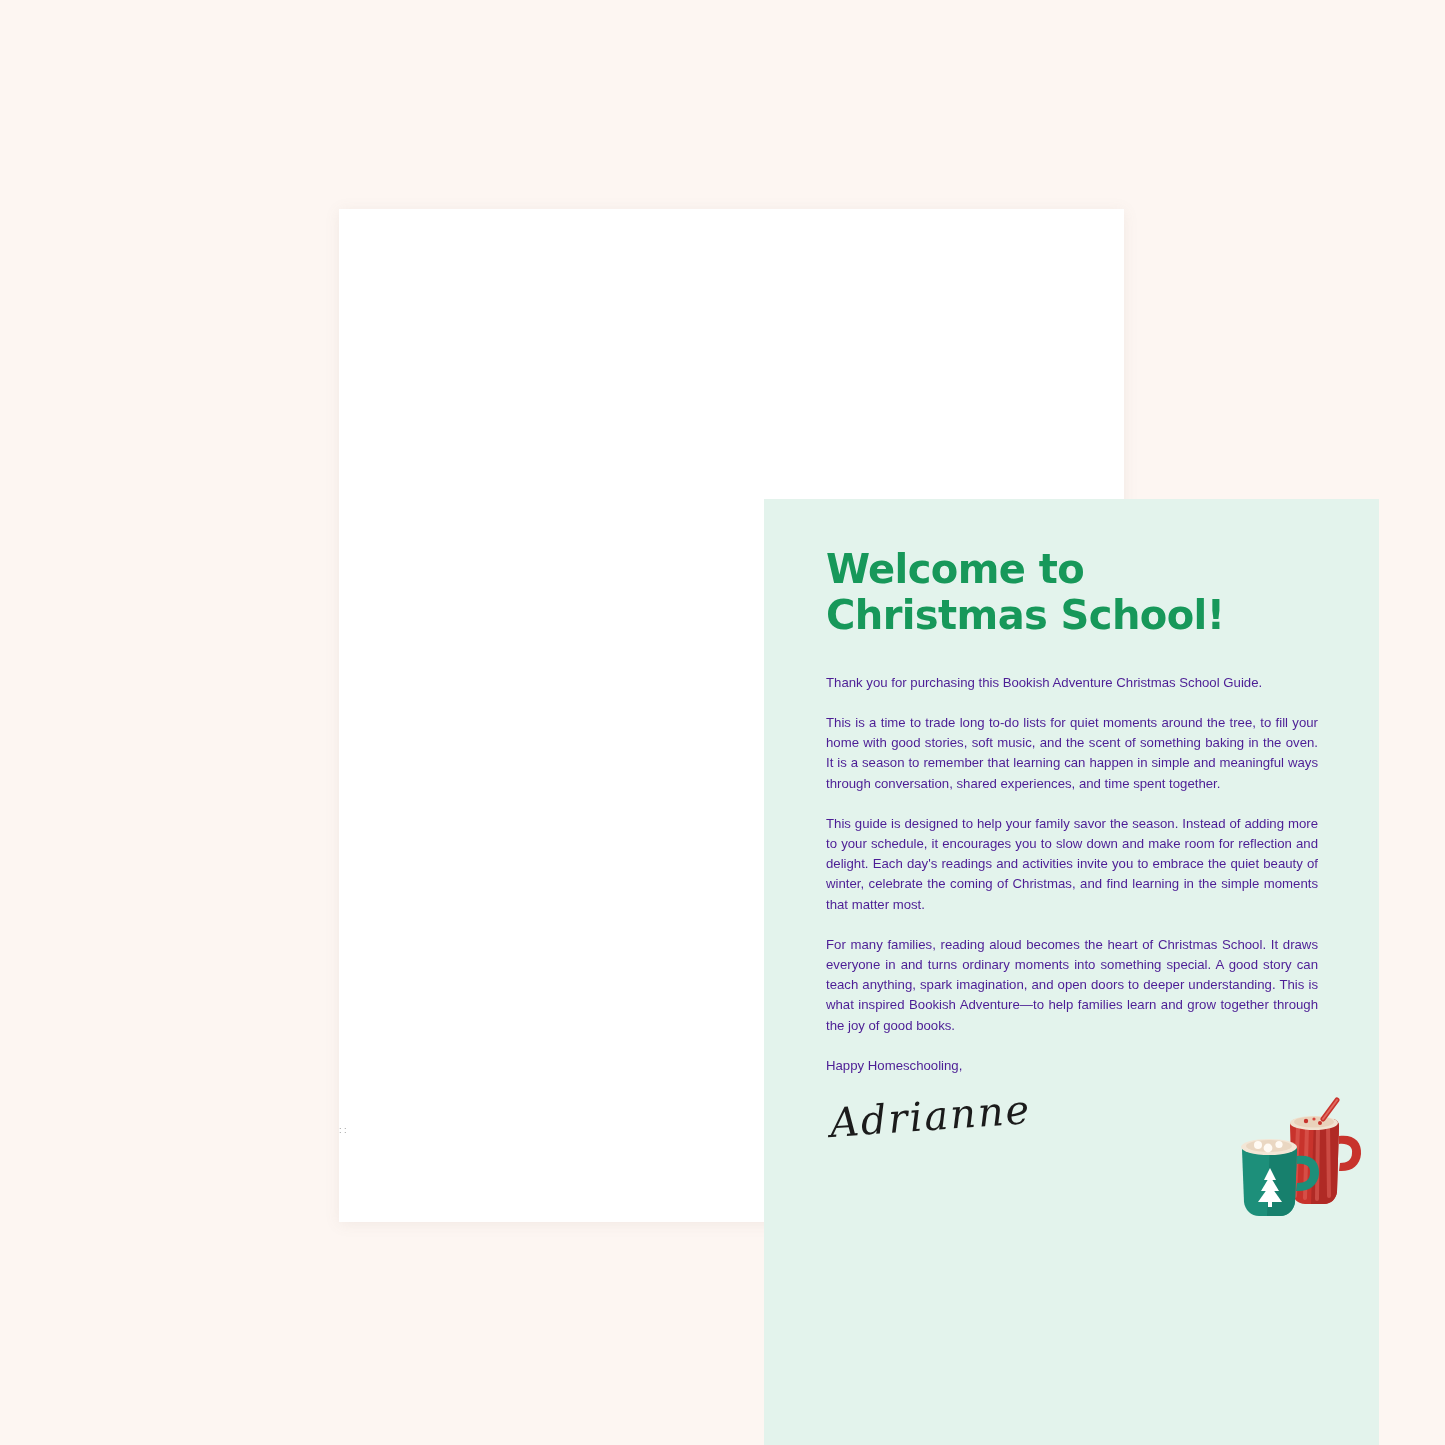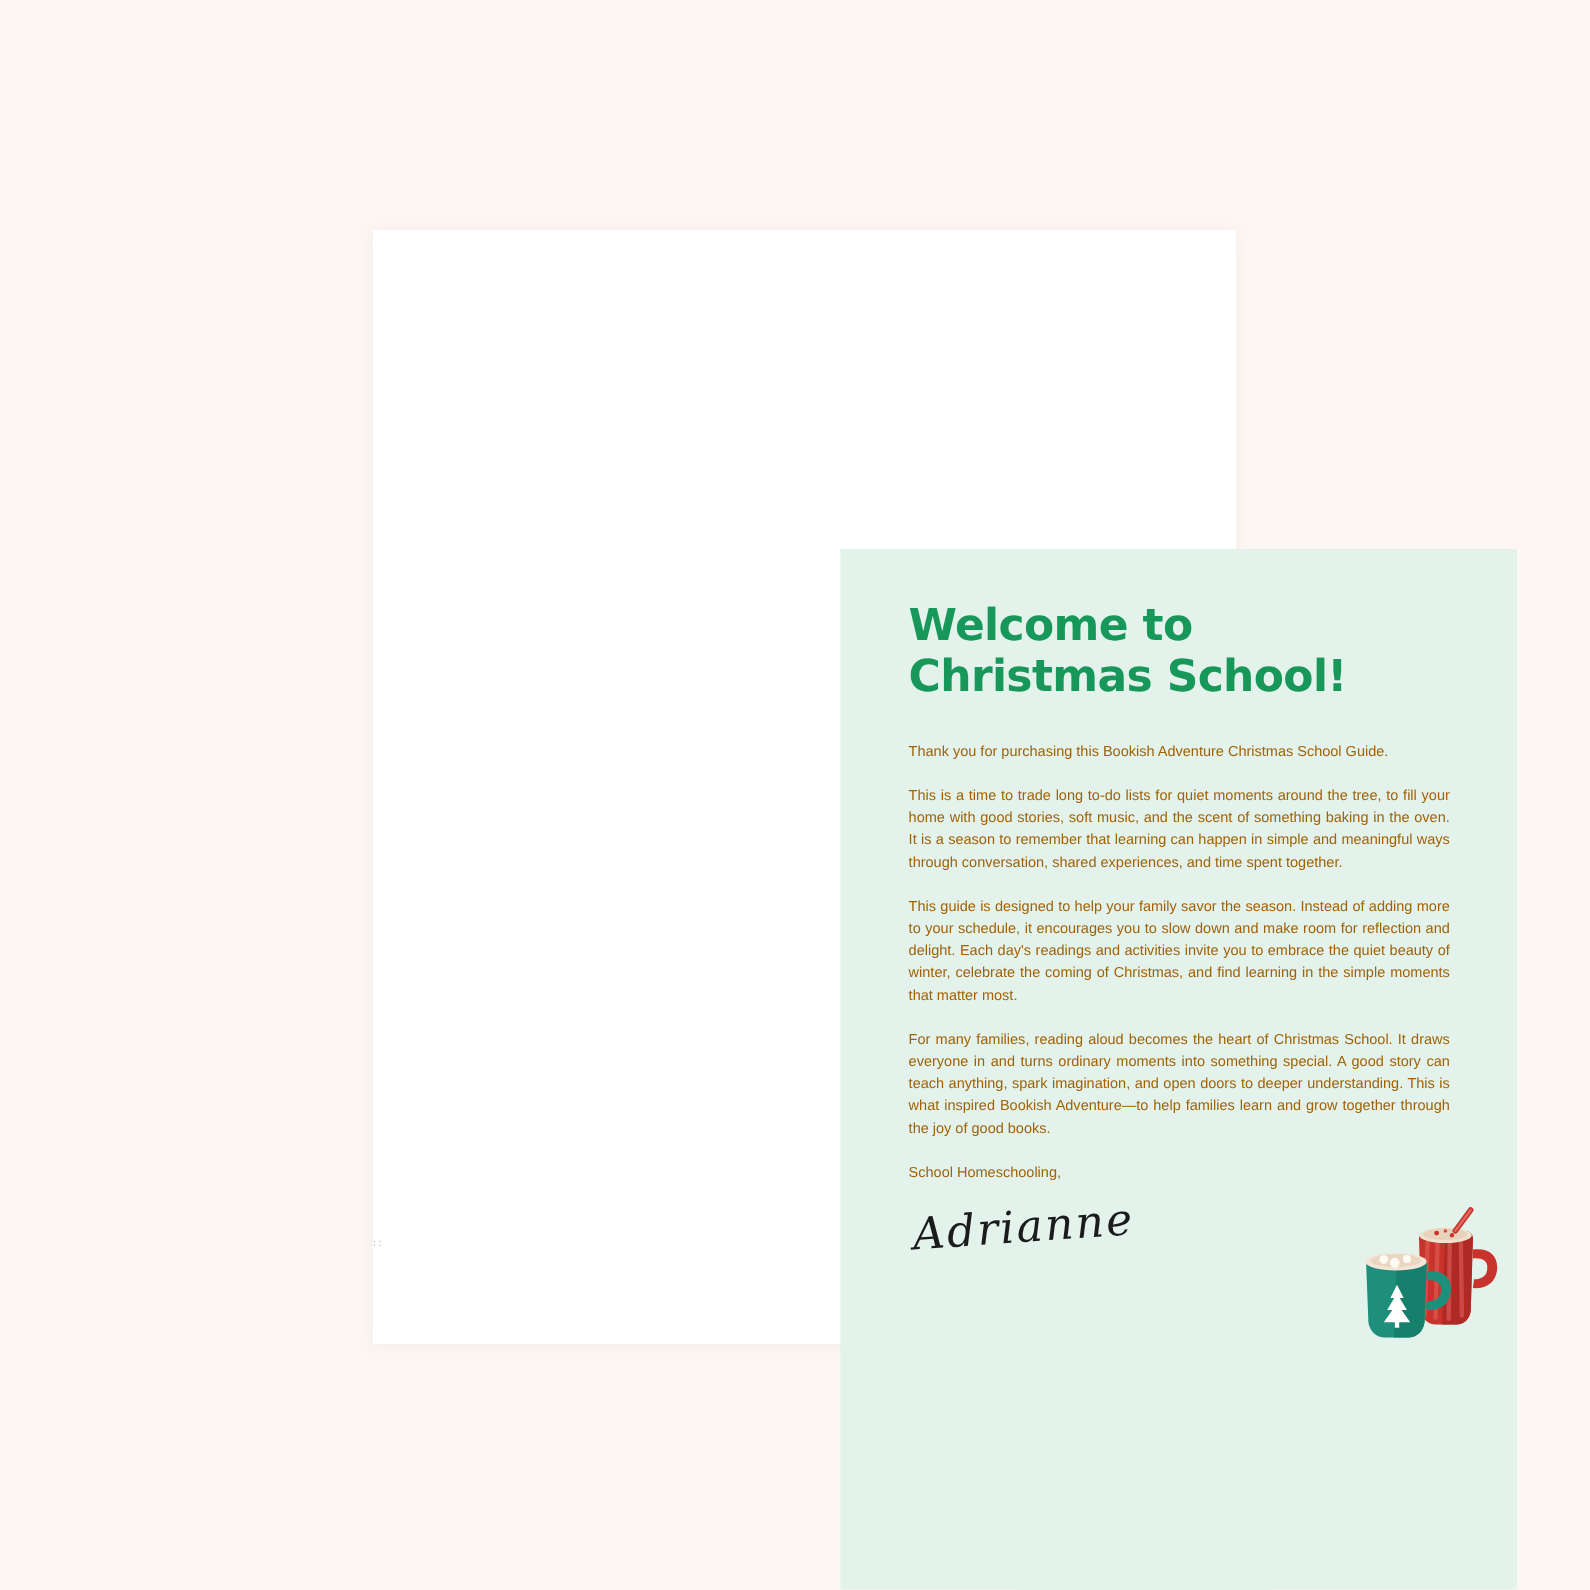--- a/index.html
+++ b/index.html
@@ -45,21 +45,21 @@
     color: #17985a;
     font-family: "DejaVu Sans", sans-serif;
     font-weight: bold;
     font-size: 40px;
     line-height: 1.16;
     letter-spacing: -0.6px;
     margin: 0 0 34px 0;
     white-space: pre-line;
   }
   p.body-text {
-    color: #a16207;
+    color: #4c1d95;
     font-size: 13.2px;
     line-height: 20.2px;
     text-align: justify;
     margin: 0 0 20px 0;
   }
   p.body-text.last-nojustify {
     text-align: left;
   }
   .signature-block {
     position: relative;
@@ -106,21 +106,21 @@
     <div class="card">
       <div class="card-inner">
 
         <h1 class="title">Welcome to
 Christmas School!</h1>
 
         <p class="body-text">Thank you for purchasing this Bookish Adventure Christmas School Guide.</p>
         <p class="body-text">This is a time to trade long to-do lists for quiet moments around the tree, to fill your home with good stories, soft music, and the scent of something baking in the oven. It is a season to remember that learning can happen in simple and meaningful ways through conversation, shared experiences, and time spent together.</p>
         <p class="body-text">This guide is designed to help your family savor the season. Instead of adding more to your schedule, it encourages you to slow down and make room for reflection and delight. Each day's readings and activities invite you to embrace the quiet beauty of winter, celebrate the coming of Christmas, and find learning in the simple moments that matter most.</p>
         <p class="body-text">For many families, reading aloud becomes the heart of Christmas School. It draws everyone in and turns ordinary moments into something special. A good story can teach anything, spark imagination, and open doors to deeper understanding. This is what inspired Bookish Adventure—to help families learn and grow together through the joy of good books.</p>
-        <p class="body-text last-nojustify">School Homeschooling,</p>
+        <p class="body-text last-nojustify">Happy Homeschooling,</p>
 
         <div class="signature-block">
           <div class="signature">Adrianne</div>
 
           <svg class="mugs" viewBox="0 0 170 130">
 
             <path d="M96 34 C96 30 99 27 103 27 L138 27 C142 27 145 30 145 34 L143 100 C142 107 137 112 130 112 L111 112 C104 112 99 107 98 100 Z" fill="#c8332c"></path>
             <path d="M120 27 L117 112 L130 112 C137 112 142 107 143 100 L145 34 C145 30 142 27 138 27 Z" fill="#b02a25"></path>
             <path d="M104 36 L101 104 M113 34 L111 106 M124 33 L123 107 M134 33 L135 104" stroke="#e2645c" stroke-width="4" stroke-linecap="round" opacity="0.55" fill="none"></path>
             <path d="M145 44 C160 42 168 50 167 62 C166 74 157 80 145 79 L146 71 C153 71 158 68 158 61 C159 55 154 51 145 52 Z" fill="#c8332c"></path>

